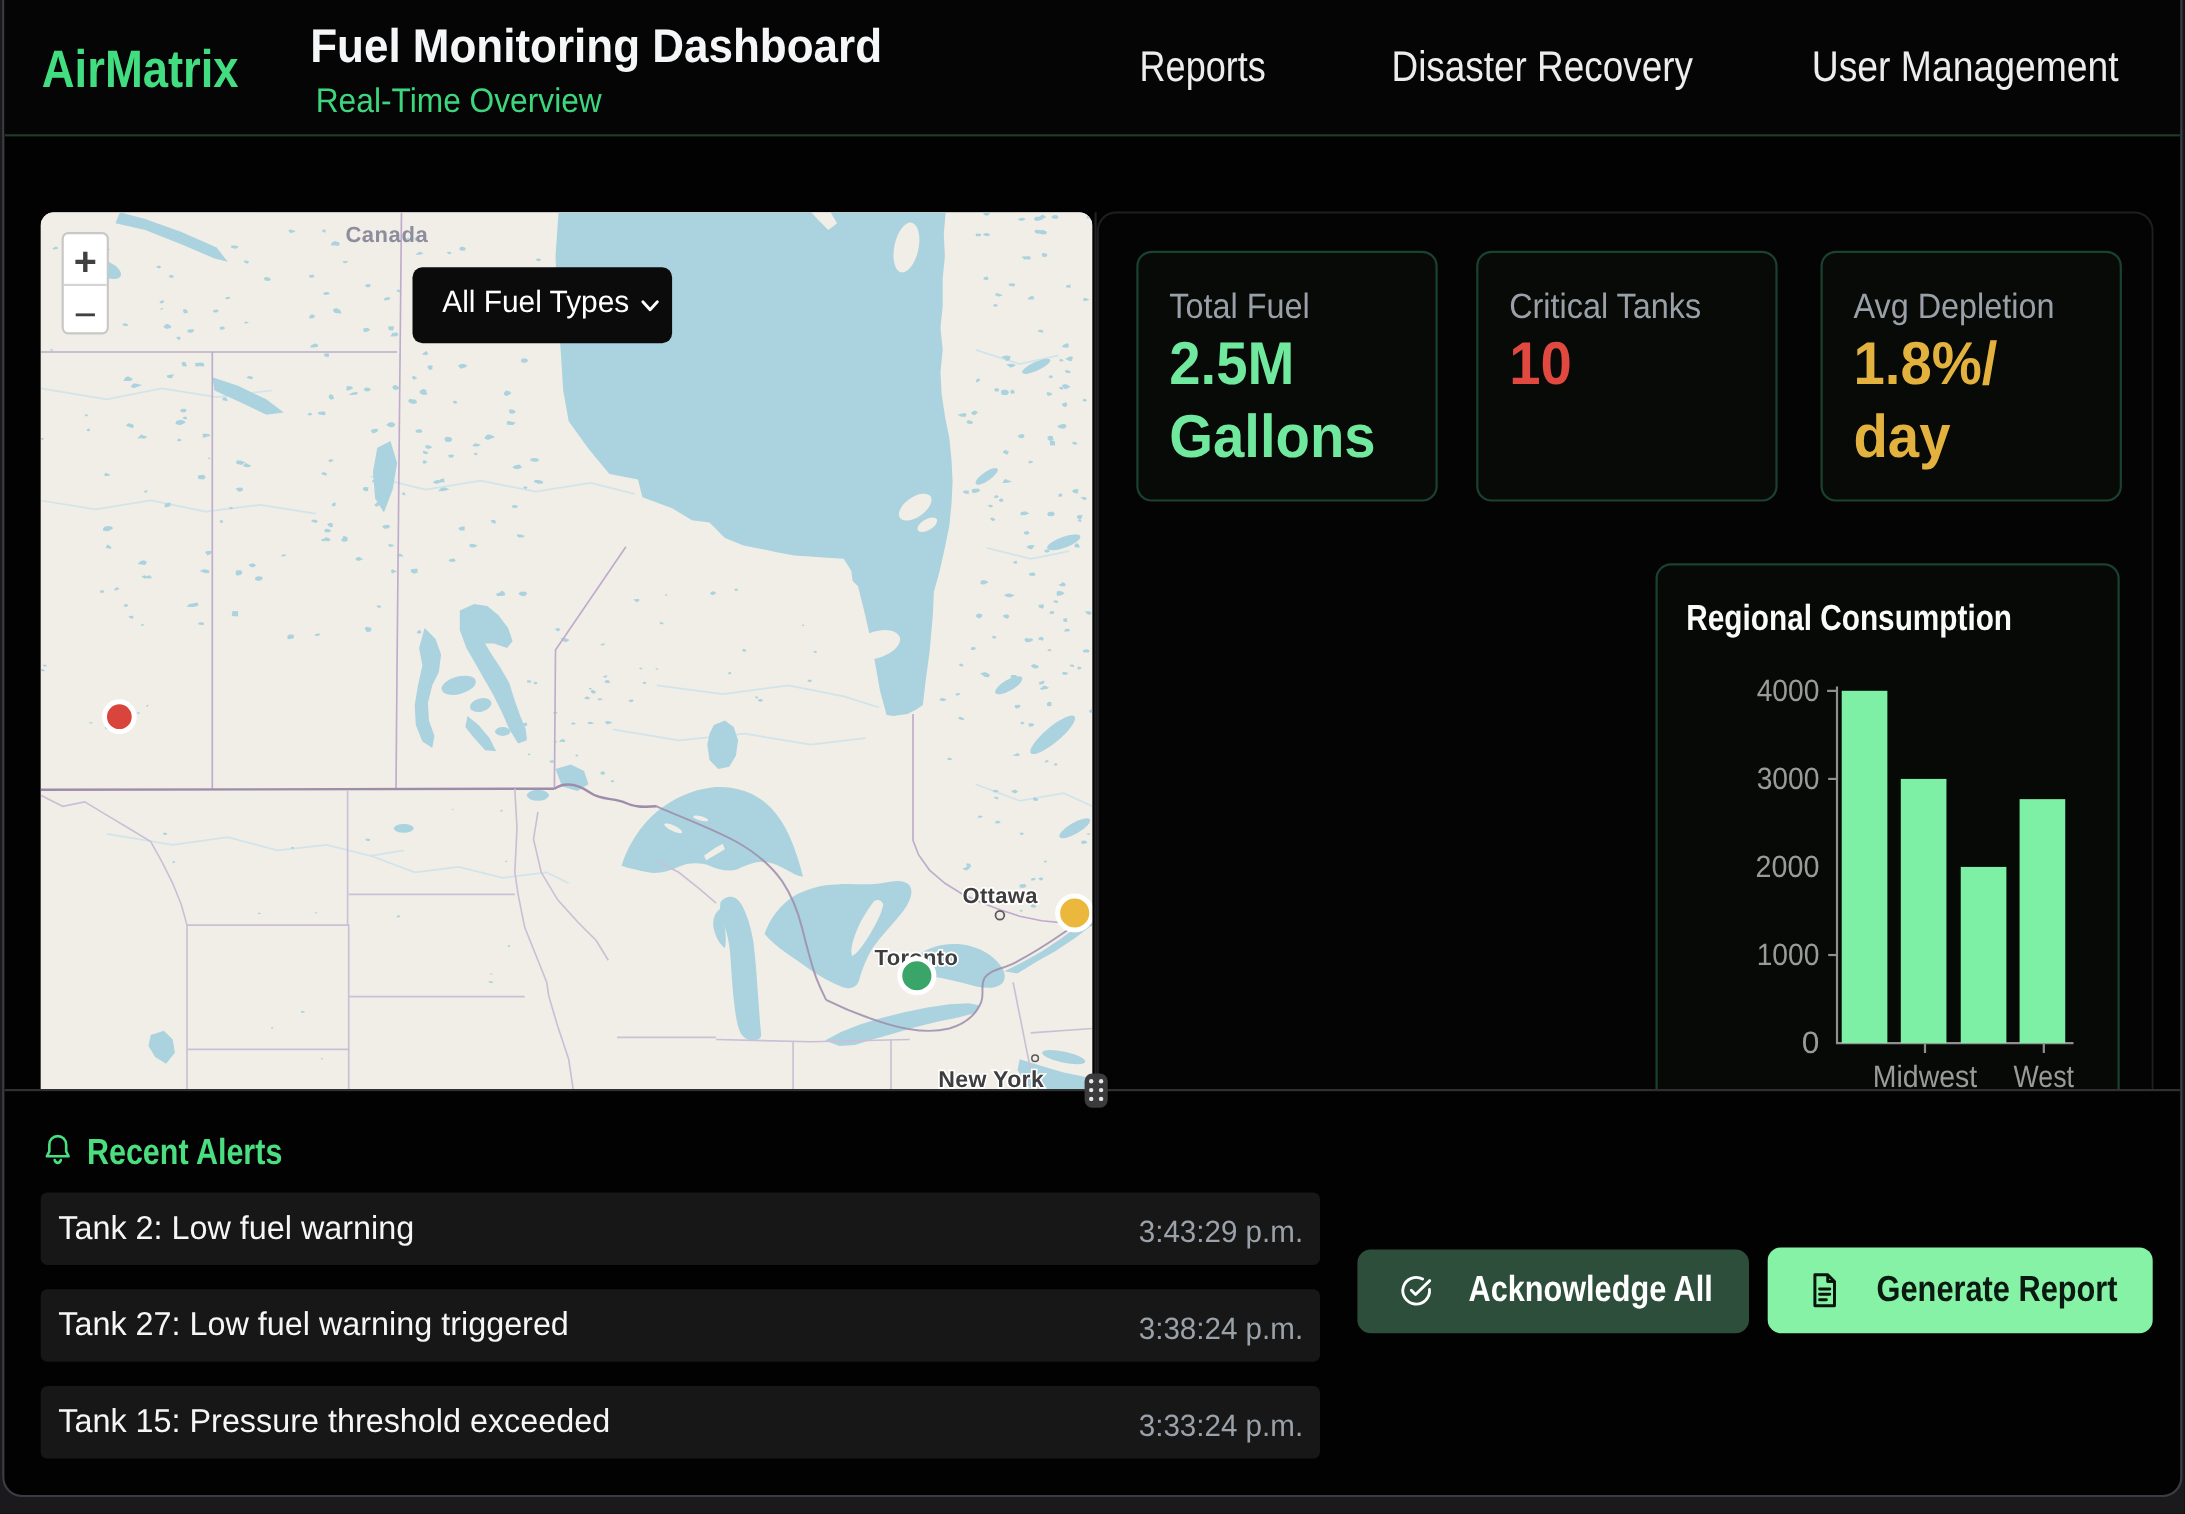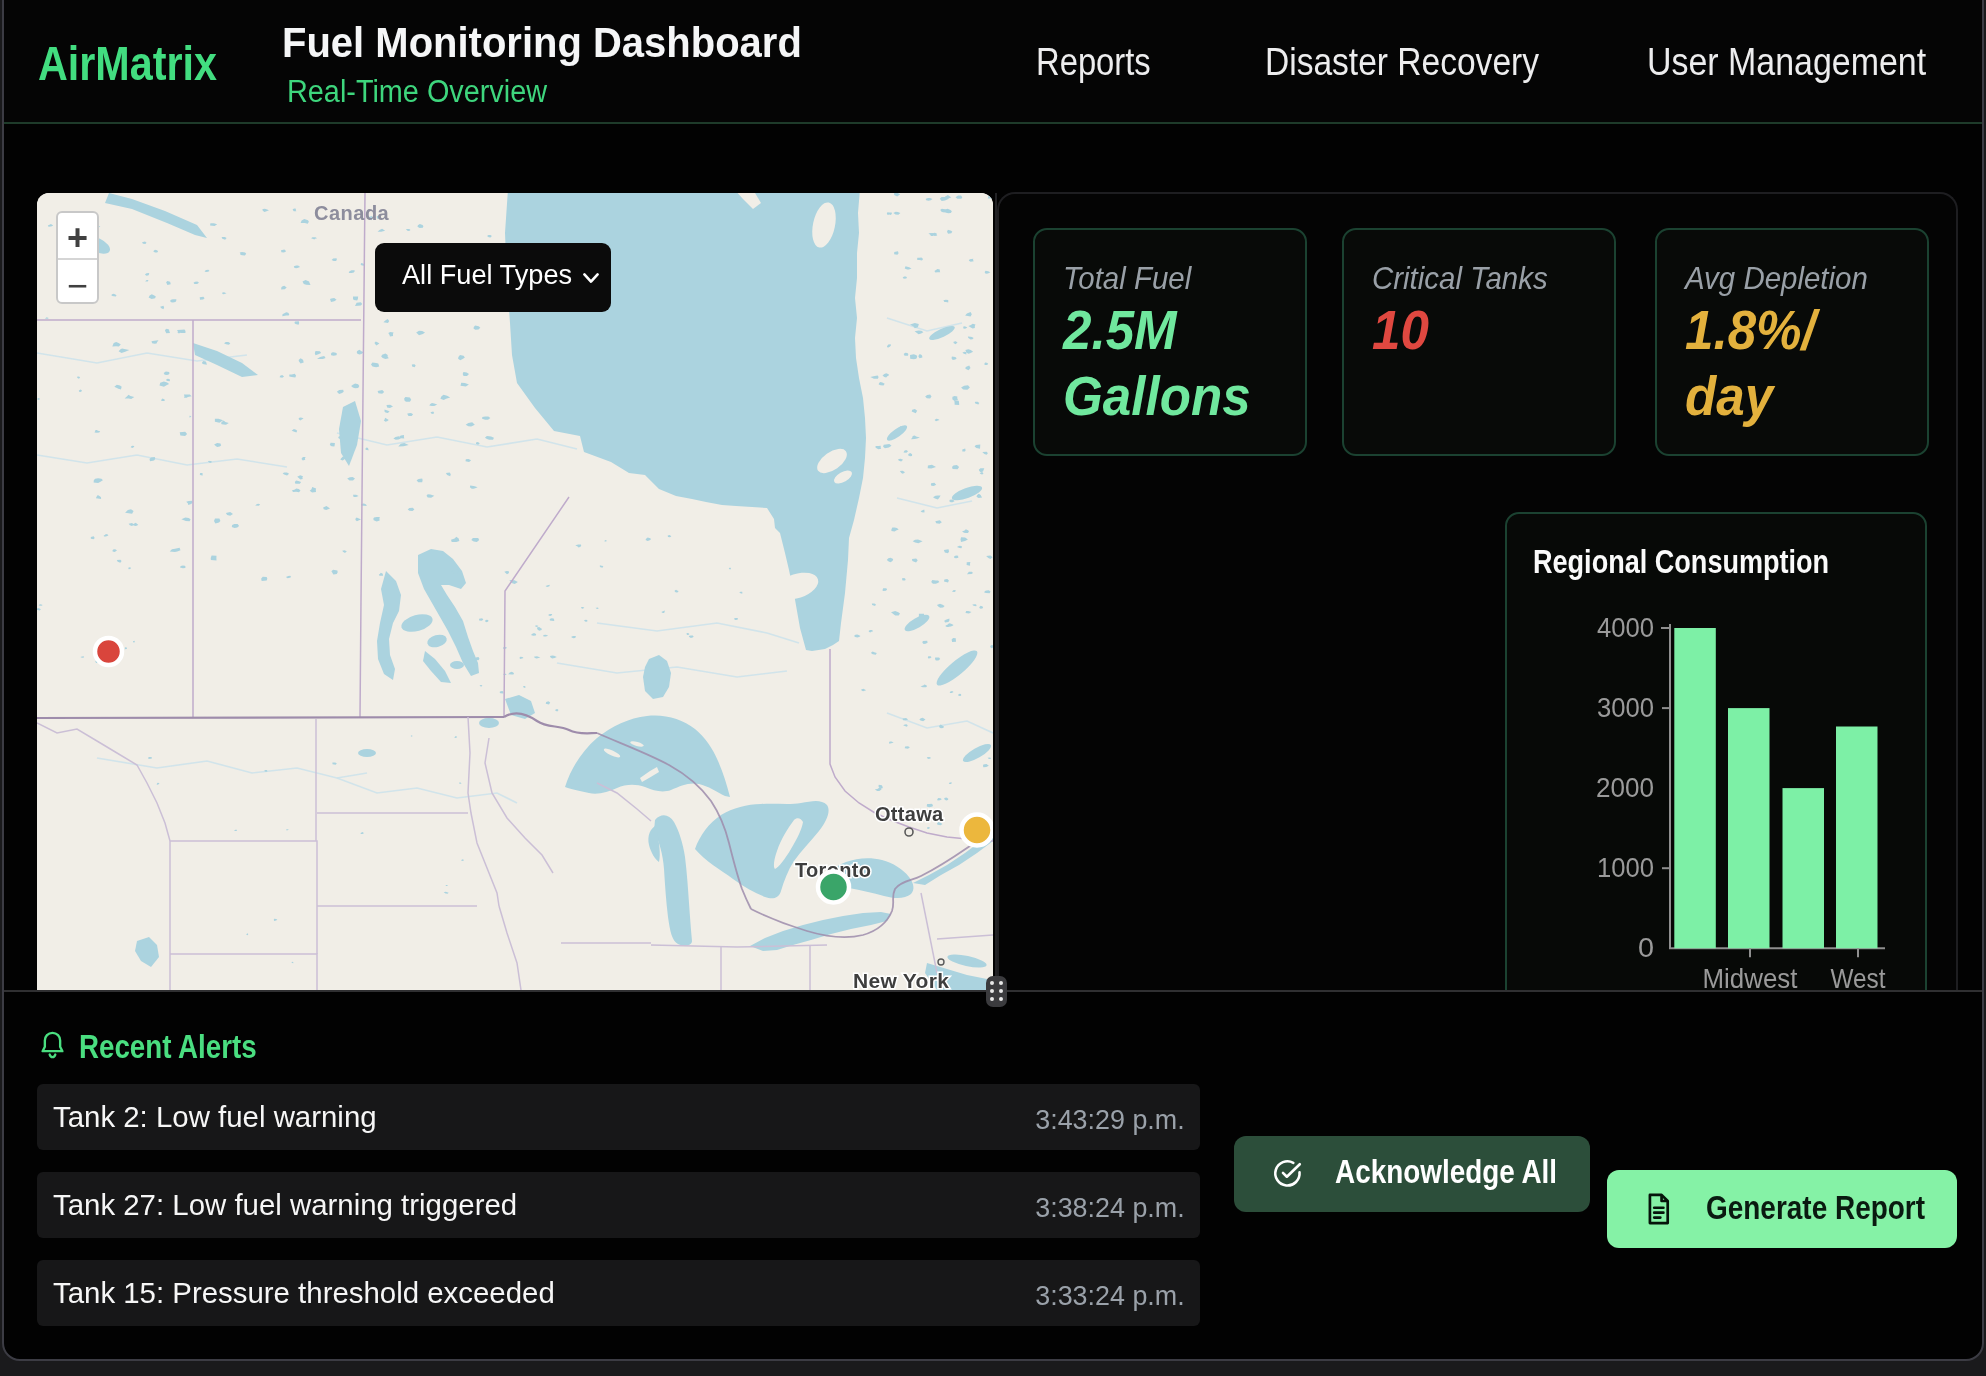--- a/index.html
+++ b/index.html
@@ -21,33 +21,33 @@
 
 #zoomctl { position:absolute; left:19px; top:18px; width:43px; height:93px; background:#fff; border:2px solid #c8c8c8; border-radius:6px; }
 #zoomctl .zline { position:absolute; left:0; top:45px; width:100%; height:2px; background:#d5d5d5; }
 .zglyph { position:absolute; width:100%; text-align:center; color:#404040; font-size:36px; font-weight:700; line-height:1; }
 .dd { position:absolute; top:50px; height:69px; background:#0b0b0b; border-radius:9px; color:#fff; }
 .dd span { position:absolute; left:27px; top:18px; line-height:1; font-size:28px; font-weight:500; transform:scaleX(0.97); transform-origin:left top; white-space:nowrap; }
 .dd .cv { position:absolute; right:8px; top:23px; }
 
 #rp { position:absolute; left:993px; top:210px; width:961px; height:799px; background:#040404;
   border:2px solid #1e1e21; border-radius:18px 18px 0 0; border-bottom:none; overflow:hidden; }
-.card { position:absolute; top:34px; width:274px; height:228px; background:#080a08; border:2px solid #1b4231; border-radius:14px;font-style:italic; }
+.card { position:absolute; top:34px; width:274px; height:228px; background:#080a08; border:2px solid #1b4231; border-radius:14px; }
 .card .lb { position:absolute; left:28px; top:32px; line-height:1; font-size:32px; color:#99a0a7; transform:scaleX(0.92); transform-origin:left top; }
 .card .vl { position:absolute; left:28px; top:67px; font-size:55px; font-weight:700; line-height:66px; transform:scaleX(0.93); transform-origin:left top; }
 .cpanel { position:absolute; top:318px; height:560px; background:#070907; border:2px solid #1b4231; border-radius:14px; }
 .cpanel h3 { position:absolute; left:29px; top:31px; line-height:1; font-size:33px; font-weight:700; color:#fafafa; transform:scaleX(0.82); transform-origin:left top; white-space:nowrap; }
 
 #alerts-title { position:absolute; left:75px; top:1048px; line-height:1; font-size:33px; font-weight:700; color:#4ade80; transform:scaleX(0.84); transform-origin:left top; }
 .arow { position:absolute; left:33px; width:1163px; height:66px; background:#171718; border-radius:6px; }
 .arow .at { position:absolute; left:16px; top:18px; line-height:1; font-size:30px; color:#f6f6f6; transform:scaleX(0.98); transform-origin:left top; white-space:nowrap; }
 .arow .tm { position:absolute; right:15px; top:22px; line-height:1; font-size:28px; color:#9aa1a9; transform:scaleX(0.96); transform-origin:right top; }
 .btn { position:absolute; border-radius:12px; }
 #ack { left:1230px; top:1154px; width:356px; height:76px; background:#2c4e3a; }
-#gen { left:1603px; top:1152px; width:350px; height:78px; background:#85f2a6;margin-top:36px; }
+#gen { left:1603px; top:1152px; width:350px; height:78px; background:#85f2a6; }
 </style></head>
 <body>
 <div id="app">
   <div id="hdr">
     <div id="logo">AirMatrix</div>
     <div id="ttl">Fuel Monitoring Dashboard</div>
     <div id="sub">Real-Time Overview</div>
     <div class="nav" style="left:1032px;transform:scaleX(0.84)">Reports</div>
     <div class="nav" style="left:1261px;transform:scaleX(0.86)">Disaster Recovery</div>
     <div class="nav" style="left:1643px;transform:scaleX(0.87)">User Management</div>

